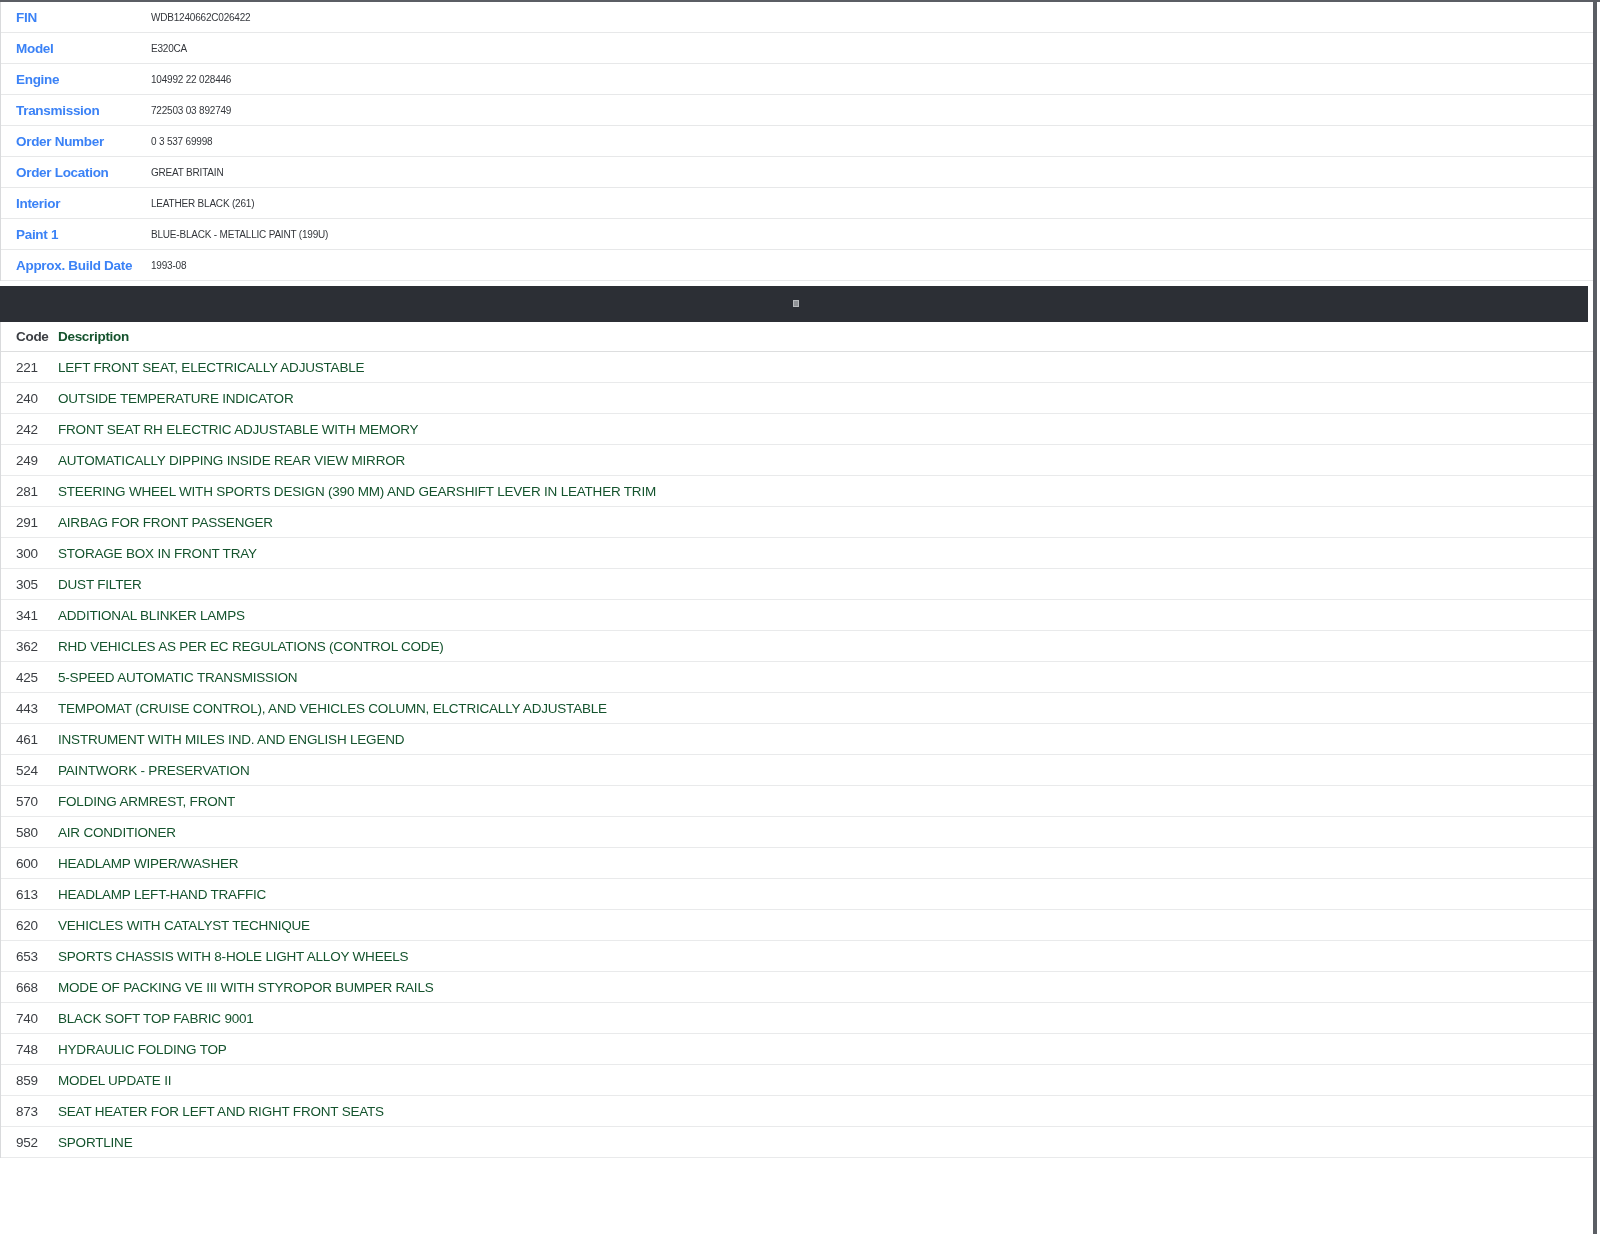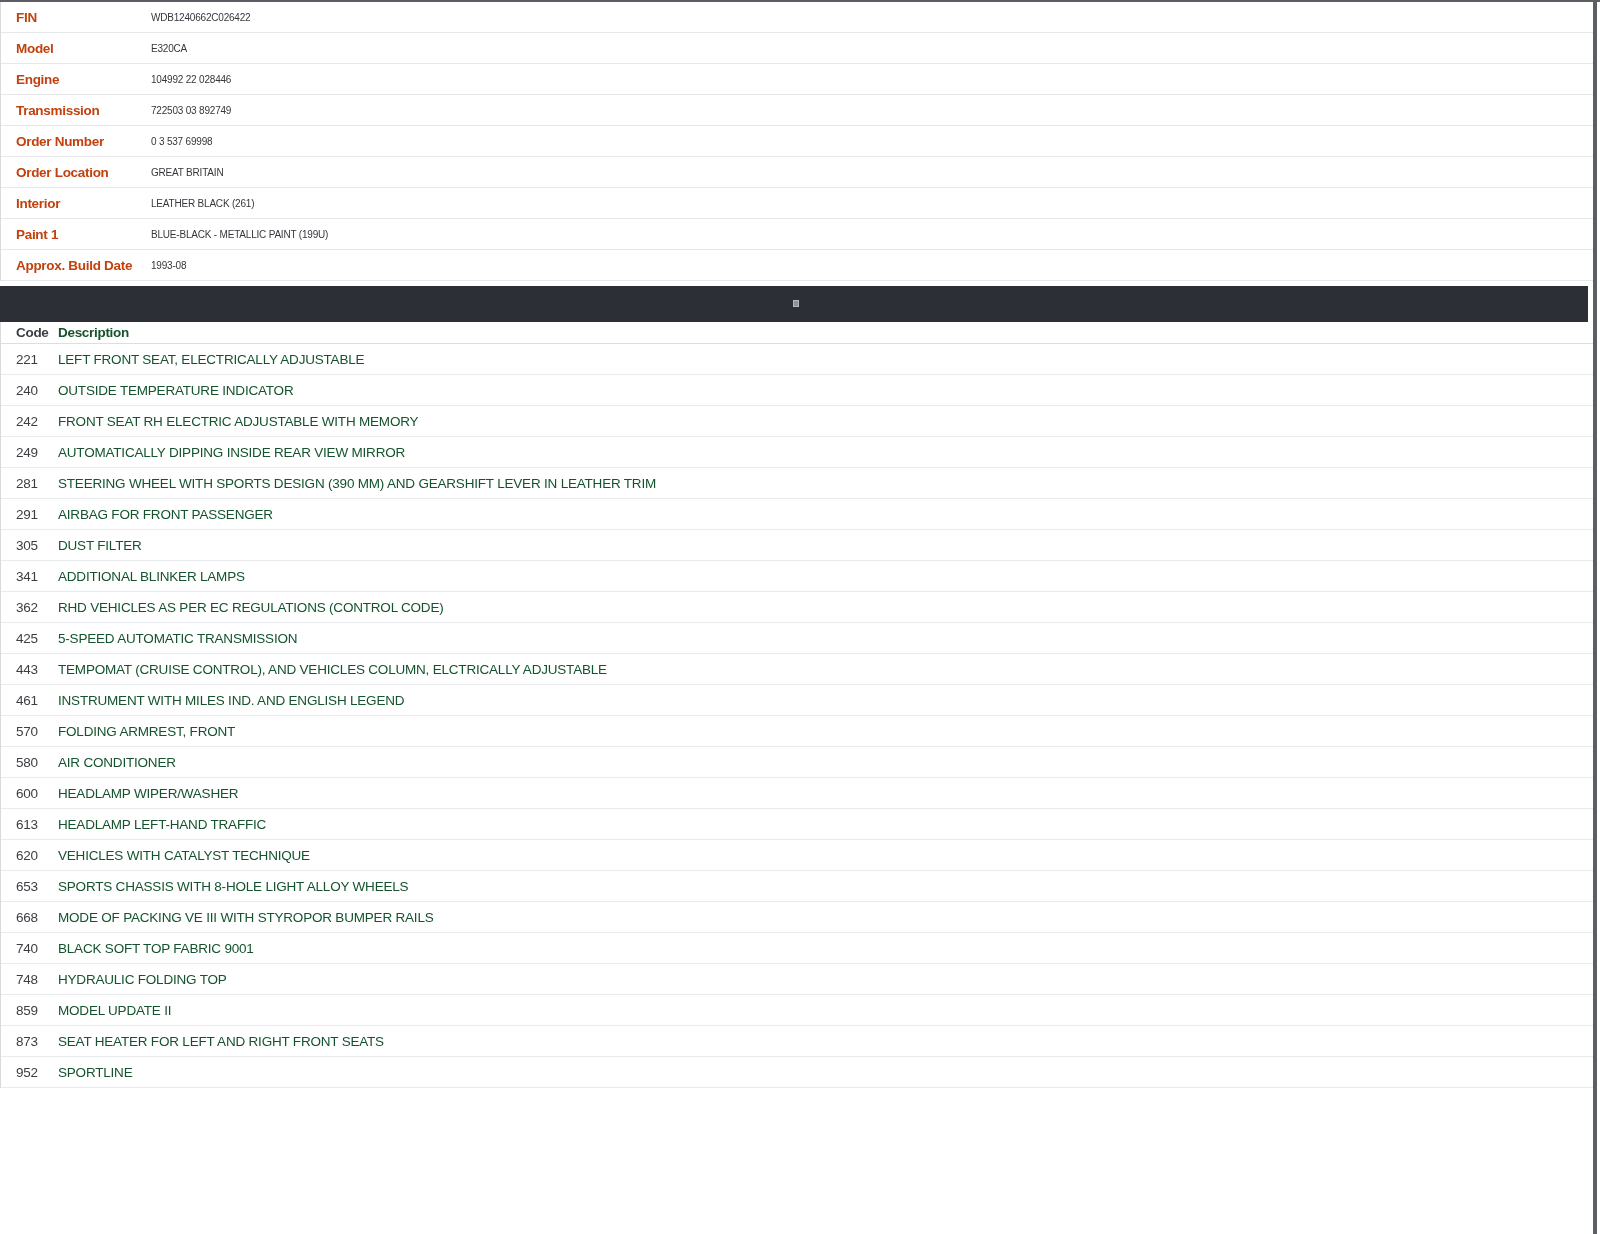--- a/index.html
+++ b/index.html
@@ -29,21 +29,21 @@
     height: 31px;
     border-bottom: 1px solid #e7e8e9;
     background: #ffffff;
   }
   .kv-label {
     width: 150px;
     padding-left: 15px;
     font-size: 13.5px;
     font-weight: 700;
     letter-spacing: -0.3px;
-    color: #c2410c;
+    color: #3b82f6;
     flex: 0 0 150px;
   }
   .kv-value {
     font-size: 10px;
     letter-spacing: -0.2px;
     color: #34373c;
   }
   
   .section-bar {
     position: relative;
@@ -63,21 +63,21 @@
     border: 1px solid #b6b9bc;
     display: inline-block;
   }
   
   .options-section {
     border-left: 1px solid #d9dadc;
   }
   .opt-header {
     display: flex;
     align-items: center;
-    height: 22px;
+    height: 30px;
     border-bottom: 1px solid #dddedf;
     background: #ffffff;
   }
   .opt-row {
     display: flex;
     align-items: center;
     height: 31px;
     border-bottom: 1px solid #e9eaeb;
     background: #ffffff;
   }
@@ -182,20 +182,24 @@
           </div>
           <div class="opt-row">
             <span class="col-code">281</span>
             <span class="col-desc">STEERING WHEEL WITH SPORTS DESIGN (390 MM) AND GEARSHIFT LEVER IN LEATHER TRIM</span>
           </div>
           <div class="opt-row">
             <span class="col-code">291</span>
             <span class="col-desc">AIRBAG FOR FRONT PASSENGER</span>
           </div>
           <div class="opt-row">
+            <span class="col-code">300</span>
+            <span class="col-desc">STORAGE BOX IN FRONT TRAY</span>
+          </div>
+          <div class="opt-row">
             <span class="col-code">305</span>
             <span class="col-desc">DUST FILTER</span>
           </div>
           <div class="opt-row">
             <span class="col-code">341</span>
             <span class="col-desc">ADDITIONAL BLINKER LAMPS</span>
           </div>
           <div class="opt-row">
             <span class="col-code">362</span>
             <span class="col-desc">RHD VEHICLES AS PER EC REGULATIONS (CONTROL CODE)</span>
@@ -206,20 +210,24 @@
           </div>
           <div class="opt-row">
             <span class="col-code">443</span>
             <span class="col-desc">TEMPOMAT (CRUISE CONTROL), AND VEHICLES COLUMN, ELCTRICALLY ADJUSTABLE</span>
           </div>
           <div class="opt-row">
             <span class="col-code">461</span>
             <span class="col-desc">INSTRUMENT WITH MILES IND. AND ENGLISH LEGEND</span>
           </div>
           <div class="opt-row">
+            <span class="col-code">524</span>
+            <span class="col-desc">PAINTWORK - PRESERVATION</span>
+          </div>
+          <div class="opt-row">
             <span class="col-code">570</span>
             <span class="col-desc">FOLDING ARMREST, FRONT</span>
           </div>
           <div class="opt-row">
             <span class="col-code">580</span>
             <span class="col-desc">AIR CONDITIONER</span>
           </div>
           <div class="opt-row">
             <span class="col-code">600</span>
             <span class="col-desc">HEADLAMP WIPER/WASHER</span>

